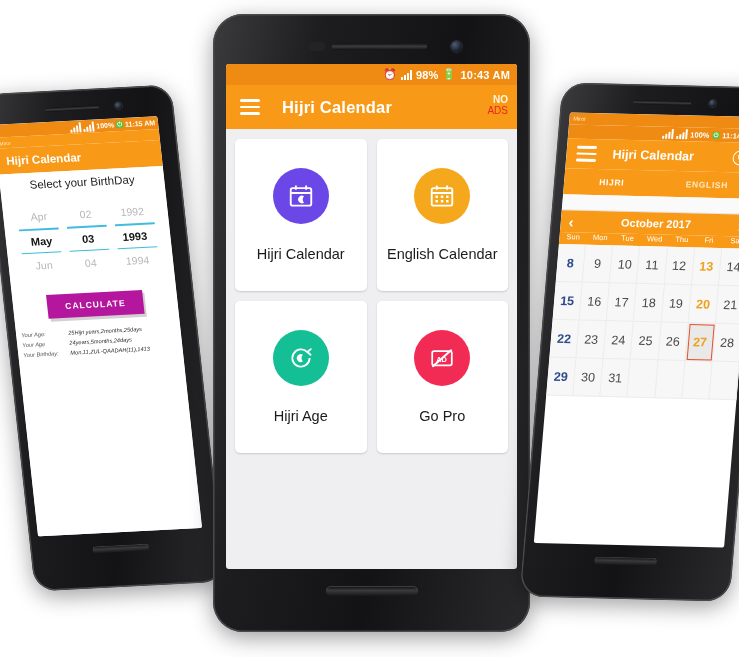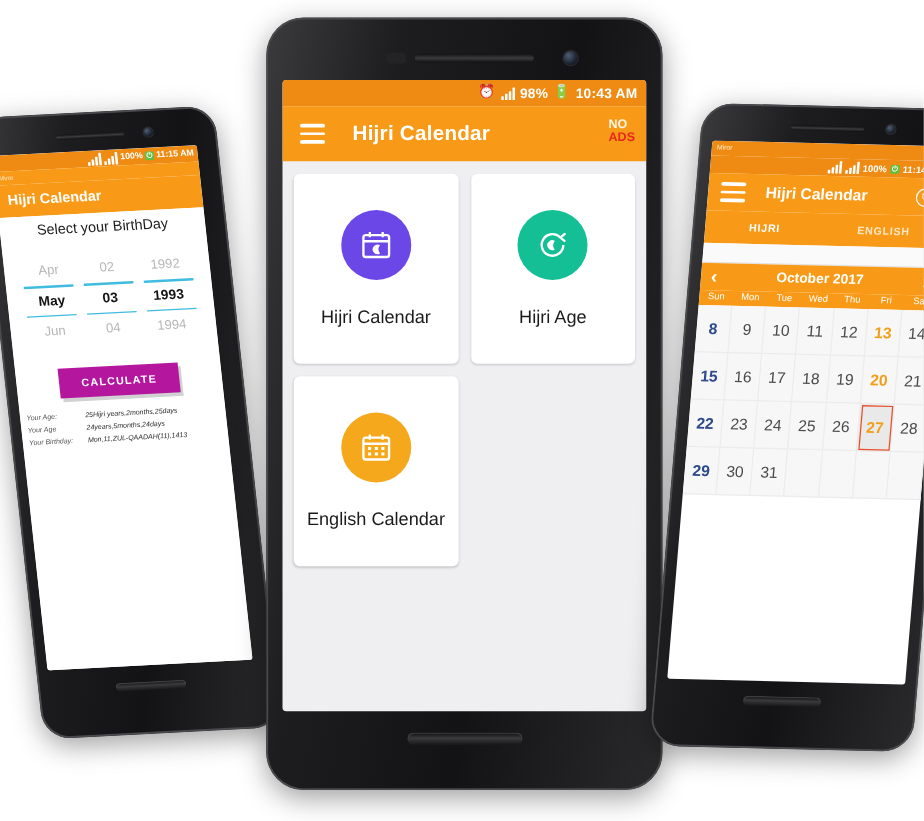--- a/index.html
+++ b/index.html
@@ -65,23 +65,23 @@
   .c-appbar {
     height: 44px; background: #f89a17; display: flex; align-items: center;
     padding: 0 10px 0 14px; position: relative;
   }
   .hamburger { width: 20px; display: flex; flex-direction: column; gap: 4px; cursor: pointer; }
   .hamburger span { display: block; height: 2.6px; background: #fff; border-radius: 2px; }
   .c-appbar .title {
     color: #fff; font-size: 16.5px; font-weight: 700; margin-left: 22px;
     letter-spacing: .2px;
   }
-  .noads { position: absolute; right: 9px; top: 9px; text-align: left; line-height: 11px; cursor: pointer; }
+  .noads { position: absolute; right: 9px; top: 9px; text-align: right; line-height: 11px; cursor: pointer; }
   .noads .l1 { font-size: 10px; font-weight: 700; color: #fff6e2; display: block; }
-  .noads .l2 { font-size: 10px; font-weight: 700; color: #e8271d; display: block; }
+  .noads .l2 { font-size: 10px; font-weight: 400; color: #e8271d; display: block; }
 
   .grid-wrap { padding: 10px 9px 0 9px; display: grid; grid-template-columns: 1fr 1fr; gap: 10px; }
   .card {
     background: #fff; border-radius: 5px; height: 152px;
     display: flex; flex-direction: column; align-items: center; justify-content: center;
     box-shadow: 0 1px 2px rgba(0,0,0,.16); cursor: pointer;
   }
   .bubble {
     width: 56px; height: 56px; border-radius: 50%;
     display: flex; align-items: center; justify-content: center; margin-bottom: 22px;
@@ -319,31 +319,20 @@
           <div class="bubble" style="background:#6c47e8">
             <svg width="28" height="28" viewBox="0 0 24 24" fill="none" stroke="#fff" stroke-width="1.6">
               <rect x="3.2" y="5.2" width="17.6" height="15" rx="1.6"></rect>
               <line x1="3.2" y1="9.4" x2="20.8" y2="9.4"></line>
               <line x1="7.6" y1="3" x2="7.6" y2="6.6"></line>
               <line x1="16.4" y1="3" x2="16.4" y2="6.6"></line>
               <path d="M14.6 12.2a3.3 3.3 0 1 0 0 5.6 4 4 0 0 1 0-5.6z" fill="#fff" stroke="none"></path>
             </svg>
           </div>
           <span class="label">Hijri Calendar</span>
-        </div>
-
-        <div class="card">
-          <div class="bubble" style="background:#14bf95">
-            <svg width="28" height="28" viewBox="0 0 24 24" fill="none" stroke="#fff" stroke-width="1.6">
-              <path d="M19.4 12a7.4 7.4 0 1 1-2.2-5.3"></path>
-              <polyline points="20.4,4.4 17.4,6.9 20.2,9.2" stroke-linecap="round"></polyline>
-              <path d="M13.6 9.2a3.4 3.4 0 1 0 0 5.8 4.2 4.2 0 0 1 0-5.8z" fill="#fff" stroke="none"></path>
-            </svg>
-          </div>
-          <span class="label">Hijri Age</span>
         </div>
 
         <div class="card">
           <div class="bubble" style="background:#f5a81c">
             <svg width="28" height="28" viewBox="0 0 24 24" fill="none" stroke="#fff" stroke-width="1.6">
               <rect x="3.2" y="5.2" width="17.6" height="15" rx="1.6"></rect>
               <line x1="3.2" y1="9.4" x2="20.8" y2="9.4"></line>
               <line x1="7.6" y1="3" x2="7.6" y2="6.6"></line>
               <line x1="16.4" y1="3" x2="16.4" y2="6.6"></line>
               <g fill="#fff" stroke="none">
@@ -352,20 +341,41 @@
                   <rect x="15.5" y="11.6" width="2.1" height="2.1"></rect>
                 <rect x="6.4" y="15.4" width="2.1" height="2.1"></rect>
                   <rect x="11" y="15.4" width="2.1" height="2.1"></rect>
                   <rect x="15.5" y="15.4" width="2.1" height="2.1"></rect>
               </g>
             </svg>
           </div>
           <span class="label">English Calendar</span>
         </div>
 
+        <div class="card">
+          <div class="bubble" style="background:#14bf95">
+            <svg width="28" height="28" viewBox="0 0 24 24" fill="none" stroke="#fff" stroke-width="1.6">
+              <path d="M19.4 12a7.4 7.4 0 1 1-2.2-5.3"></path>
+              <polyline points="20.4,4.4 17.4,6.9 20.2,9.2" stroke-linecap="round"></polyline>
+              <path d="M13.6 9.2a3.4 3.4 0 1 0 0 5.8 4.2 4.2 0 0 1 0-5.8z" fill="#fff" stroke="none"></path>
+            </svg>
+          </div>
+          <span class="label">Hijri Age</span>
+        </div>
+
+        <div class="card">
+          <div class="bubble" style="background:#f22b55">
+            <svg width="28" height="28" viewBox="0 0 24 24" fill="none" stroke="#fff" stroke-width="1.5">
+              <rect x="3.6" y="6" width="16.8" height="12.4" rx="1.6"></rect>
+              <text x="7" y="15.4" font-size="6.4" fill="#fff" stroke="none" font-family="Liberation Sans, sans-serif" font-weight="700">AD</text>
+              <line x1="4.2" y1="19" x2="19.8" y2="5.4" stroke-linecap="round" stroke-width="1.7"></line>
+            </svg>
+          </div>
+          <span class="label">Go Pro</span>
+        </div>
 
       </div>
     </div>
   </div>
 
   <div class="phone" id="phone-right">
     <div class="chassis"></div>
     <div class="earpiece"></div>
     <div class="frontcam"></div>
     <div class="grille"></div>

